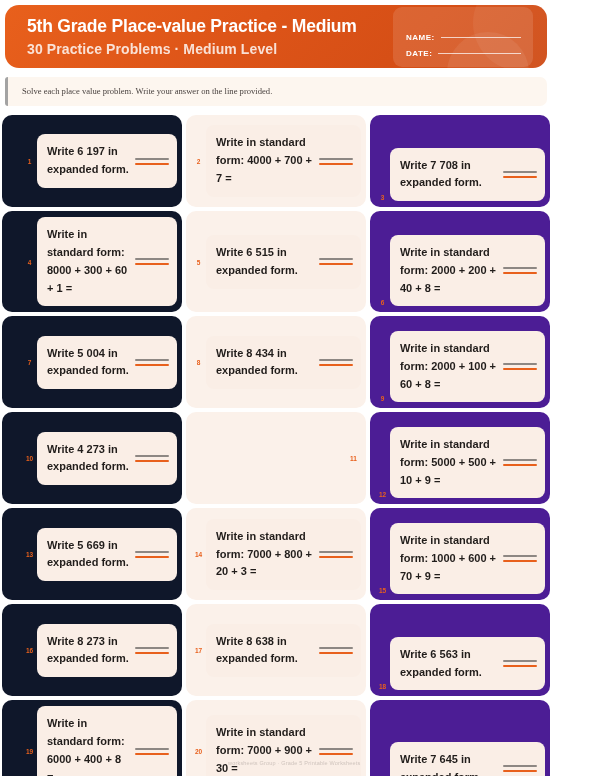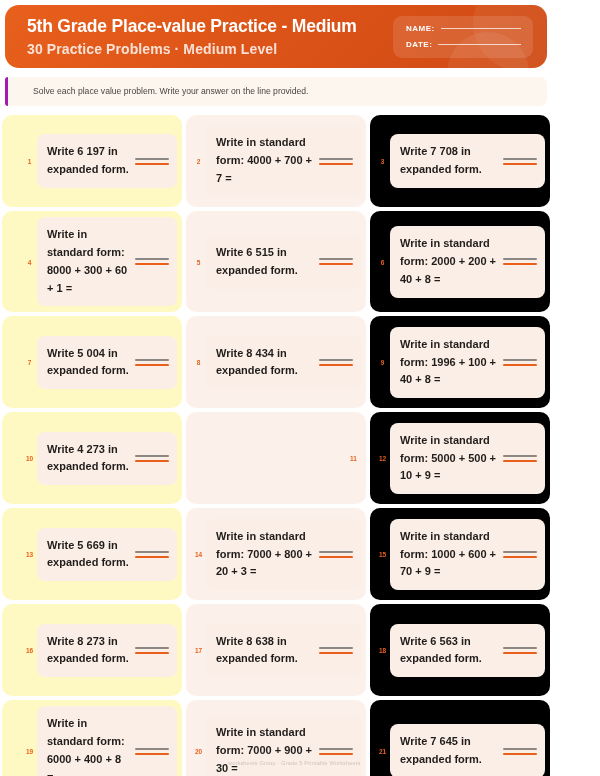--- a/index.html
+++ b/index.html
@@ -70,21 +70,21 @@
     font-weight: bold;
     margin-top: 5px;
     letter-spacing: 0.1px;
     white-space: nowrap;
   }
   .namebox {
     position: relative;
     z-index: 2;
     margin-right: 14px;
     width: 140px;
-    padding: 8px 12px 9px 13px;
+    padding: 26px 12px 9px 13px;
     border-radius: 9px;
     background: rgba(255,255,255,0.12);
     flex: 0 0 auto;
   }
   .namebox-row {
     display: flex;
     align-items: center;
     gap: 6px;
   }
   .namebox-row + .namebox-row { margin-top: 7px; }
@@ -98,23 +98,24 @@
   .namebox-line {
     flex: 1 1 auto;
     height: 1px;
     background: rgba(255,255,255,0.72);
   }
 
   
   .instructions {
     margin: 9px 5px 0 5px;
     background: #fdf6ef;
-    border-left: 3px solid #a21caf;
+    border-left: 3px solid #a3a3a3;
     border-radius: 3px 7px 7px 3px;
-    padding: 9px 12px 9px 25px;
+    padding: 9px 12px 9px 14px;
+    font-family: Liberation Serif, serif;
   }
   .instructions-text {
     font-size: 8.6px;
     color: #4a4340;
     line-height: 1.3;
   }
 
   
   .grid {
     margin: 9px 0 0 0;
@@ -126,23 +127,23 @@
   }
 
   .cell {
     position: relative;
     display: flex;
     align-items: center;
     border-radius: 10px;
     padding: 6px 5px;
     min-height: 92px;
   }
-  .cell.tint-a { background: #fef9c3; padding-left: 20px; }
+  .cell.tint-a { background: #0f172a; padding-left: 20px; }
   .cell.tint-b { background: #fbf1ea; justify-content: flex-end; }
-  .cell.tint-c { background: #000000; }
+  .cell.tint-c { background: #4c1d95; align-items: flex-end; }
 
   .qnum {
     flex: 0 0 auto;
     width: 15px;
     text-align: center;
     font-size: 6.5px;
     font-weight: bold;
     color: #e8601c;
     line-height: 1;
     padding-top: 2px;
@@ -307,21 +308,21 @@
           <div class="qtext">Write 8 434 in expanded form.</div>
           <div class="answer-line">
             <div class="ln-gray"></div>
             <div class="ln-orange"></div>
           </div>
         </div>
       </div>
       <div class="cell tint-c">
         <div class="qnum">9</div>
         <div class="qbody">
-          <div class="qtext">Write in standard form: 1996 + 100 + 40 + 8 =</div>
+          <div class="qtext">Write in standard form: 2000 + 100 + 60 + 8 =</div>
           <div class="answer-line">
             <div class="ln-gray"></div>
             <div class="ln-orange"></div>
           </div>
         </div>
       </div>
       <div class="cell tint-a">
         <div class="qnum">10</div>
         <div class="qbody">
           <div class="qtext">Write 4 273 in expanded form.</div>

